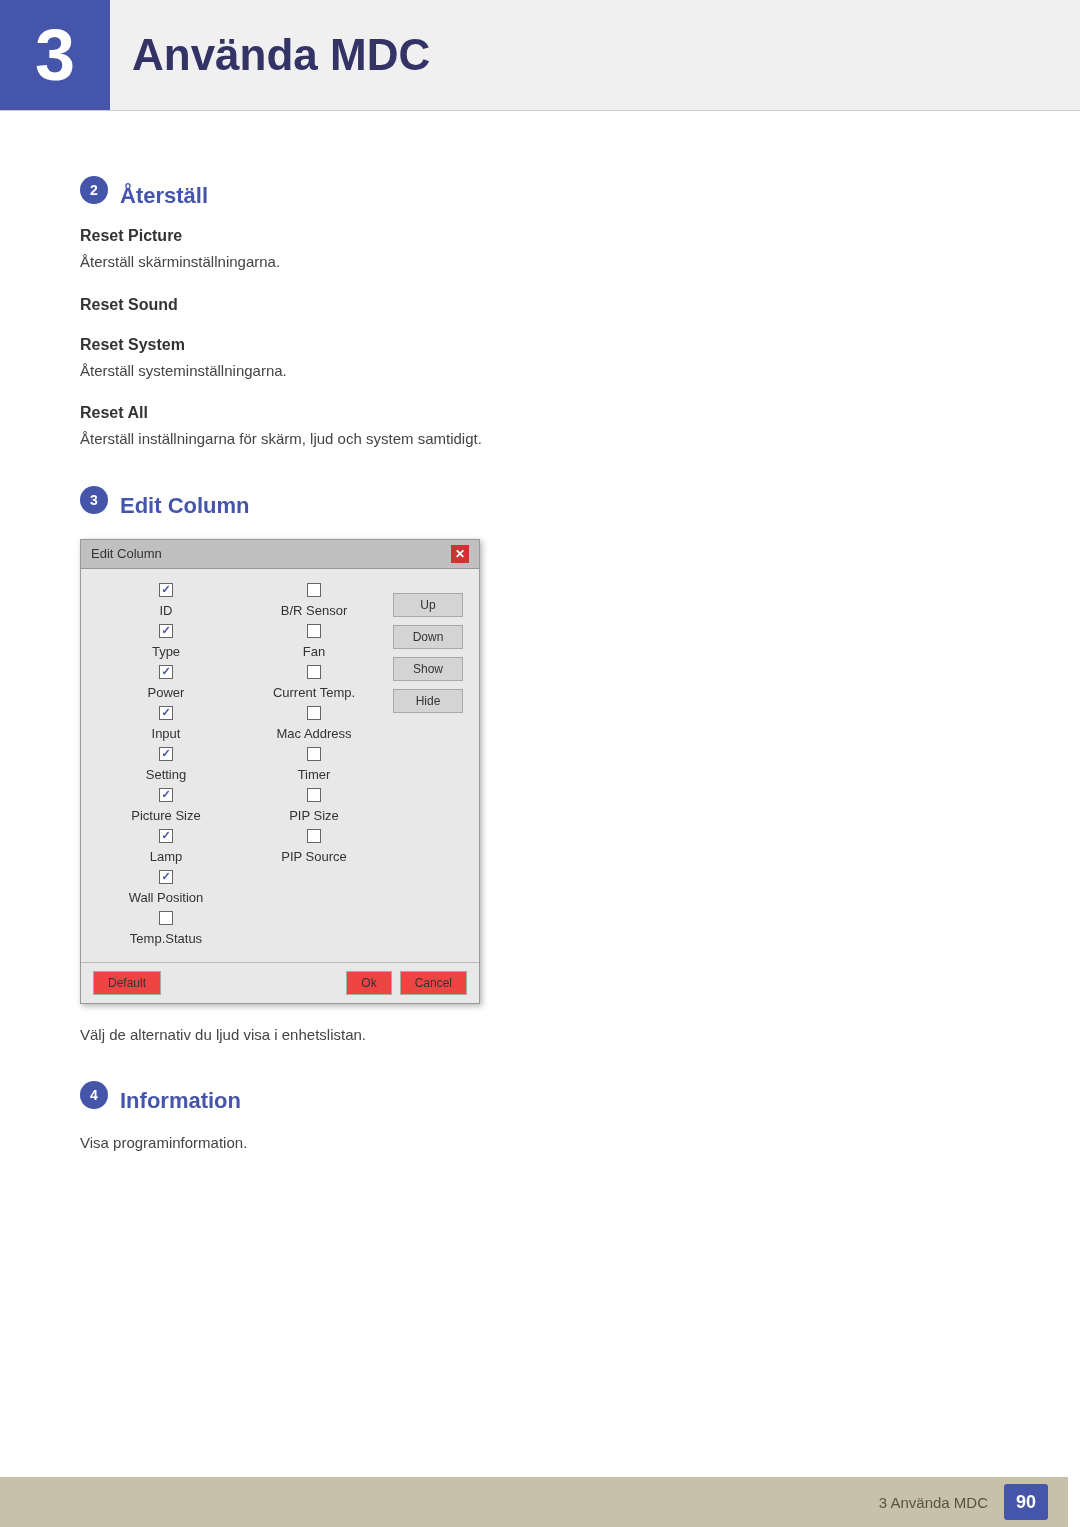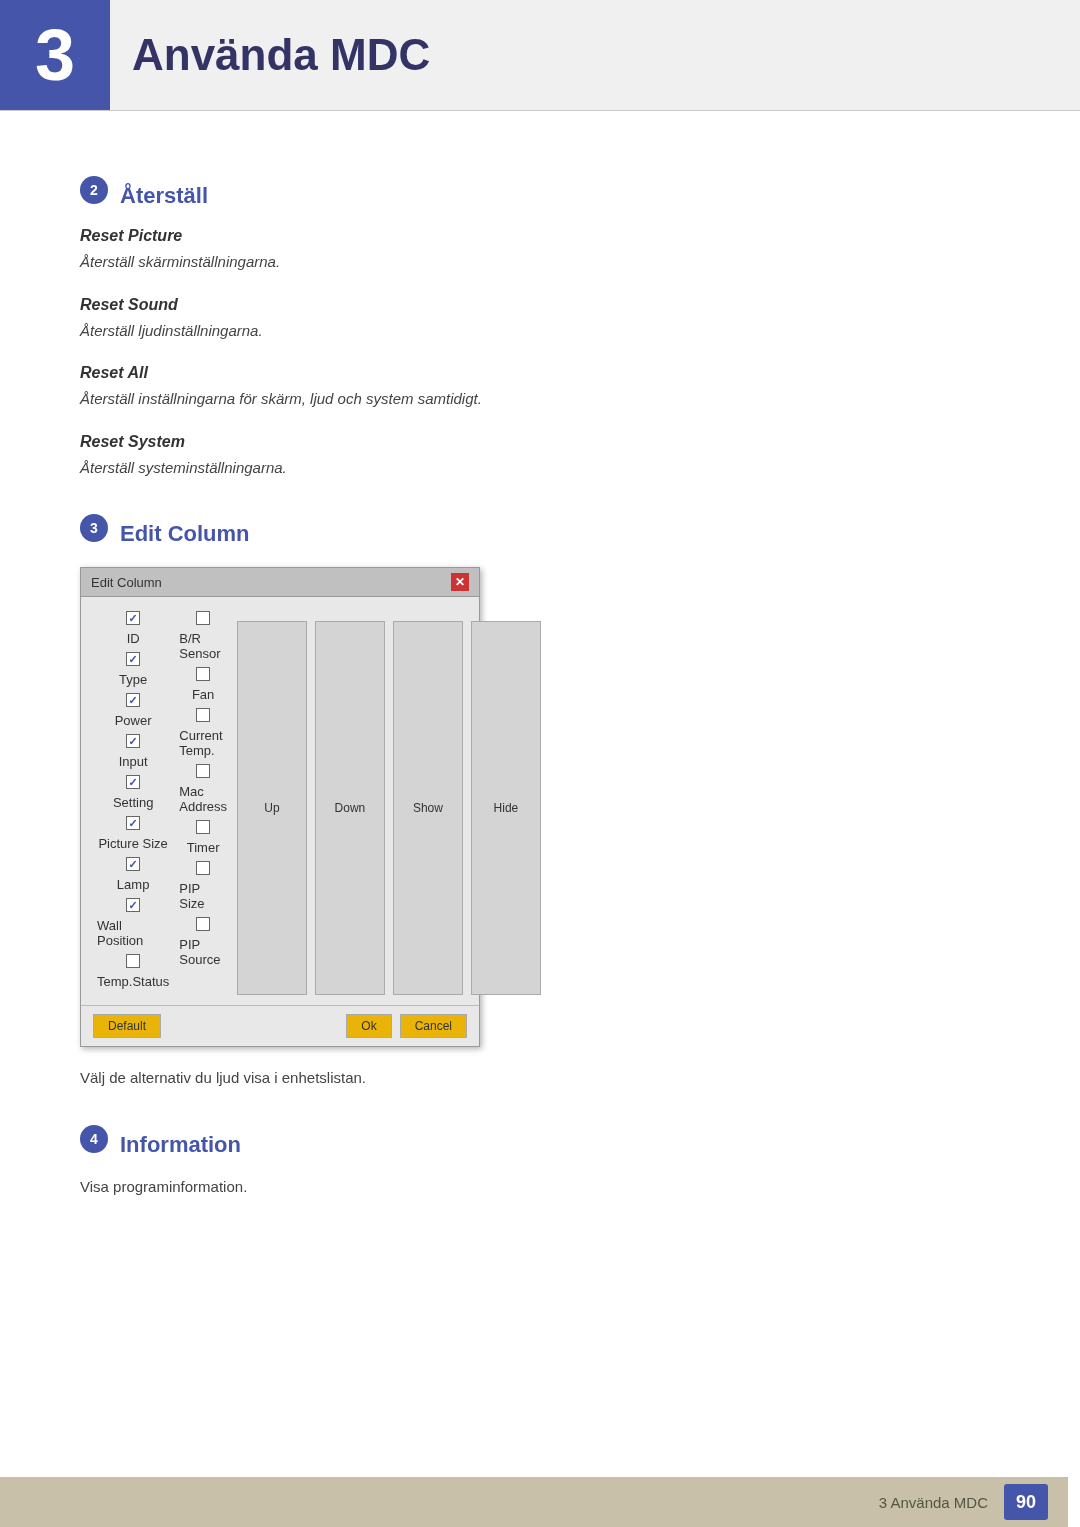--- a/index.html
+++ b/index.html
@@ -81,21 +81,20 @@
       font-size: 22px;
       font-weight: bold;
       color: #4455aa;
       margin-top: 12px;
     }
 
     
     .subsection {
       margin-bottom: 22px;
       margin-left: 0;
-      font-style: italic;
     }
 
     .subsection-title {
       font-size: 16px;
       font-weight: bold;
       color: #333333;
       margin-bottom: 6px;
     }
 
     .subsection-desc {
@@ -155,21 +154,21 @@
     .dialog-col {
       flex: 1;
     }
 
     .dialog-col-right {
       flex: 1;
     }
 
     .dialog-side-btns {
       display: flex;
-      flex-direction: row;
+      flex-direction: column;
       gap: 8px;
       padding-top: 10px;
     }
 
     .checkbox-row {
       display: flex;
       align-items: center;
       gap: 6px;
       margin-bottom: 6px;
       font-size: 13px;
@@ -208,21 +207,21 @@
 
     .dialog-footer {
       border-top: 1px solid #bbbbbb;
       padding: 8px 12px;
       display: flex;
       justify-content: space-between;
       align-items: center;
     }
 
     .footer-btn {
-      background: #eab308;
+      background: #ef4444;
       border: 1px solid #aaaaaa;
       padding: 4px 14px;
       font-size: 12px;
       color: #333333;
       cursor: pointer;
     }
 
     .footer-right {
       display: flex;
       gap: 8px;
@@ -293,31 +292,30 @@
     <span class="section-title">Återställ</span>
   </div>
 
   <div class="subsection">
     <div class="subsection-title">Reset Picture</div>
     <div class="subsection-desc">Återställ skärminställningarna.</div>
   </div>
 
   <div class="subsection">
     <div class="subsection-title">Reset Sound</div>
-    <div class="subsection-desc">Återställ ljudinställningarna.</div>
+  </div>
+
+  <div class="subsection">
+    <div class="subsection-title">Reset System</div>
+    <div class="subsection-desc">Återställ systeminställningarna.</div>
   </div>
 
   <div class="subsection">
     <div class="subsection-title">Reset All</div>
     <div class="subsection-desc">Återställ inställningarna för skärm, ljud och system samtidigt.</div>
-  </div>
-
-  <div class="subsection">
-    <div class="subsection-title">Reset System</div>
-    <div class="subsection-desc">Återställ systeminställningarna.</div>
   </div>
 
   <div class="section-divider"></div>
 
   <div class="section-header">
     <div class="section-circle">
       <span>3</span>
     </div>
     <span class="section-title">Edit Column</span>
   </div>

